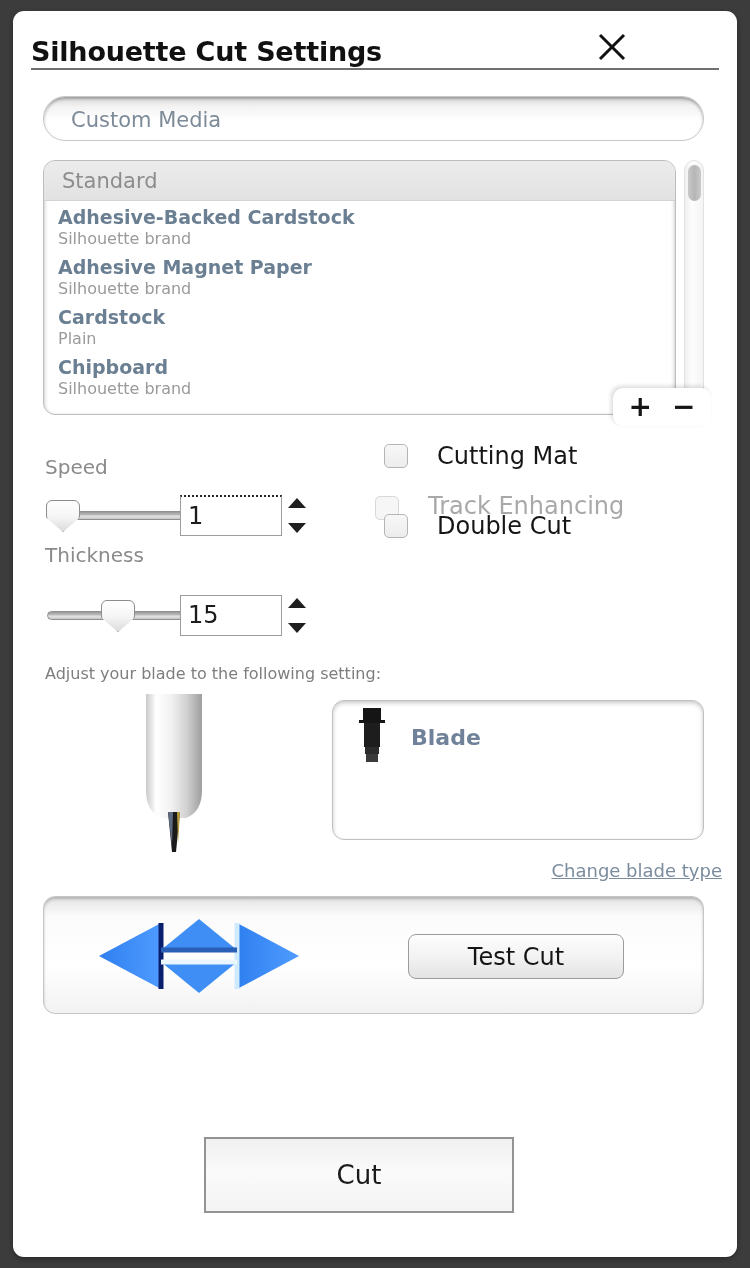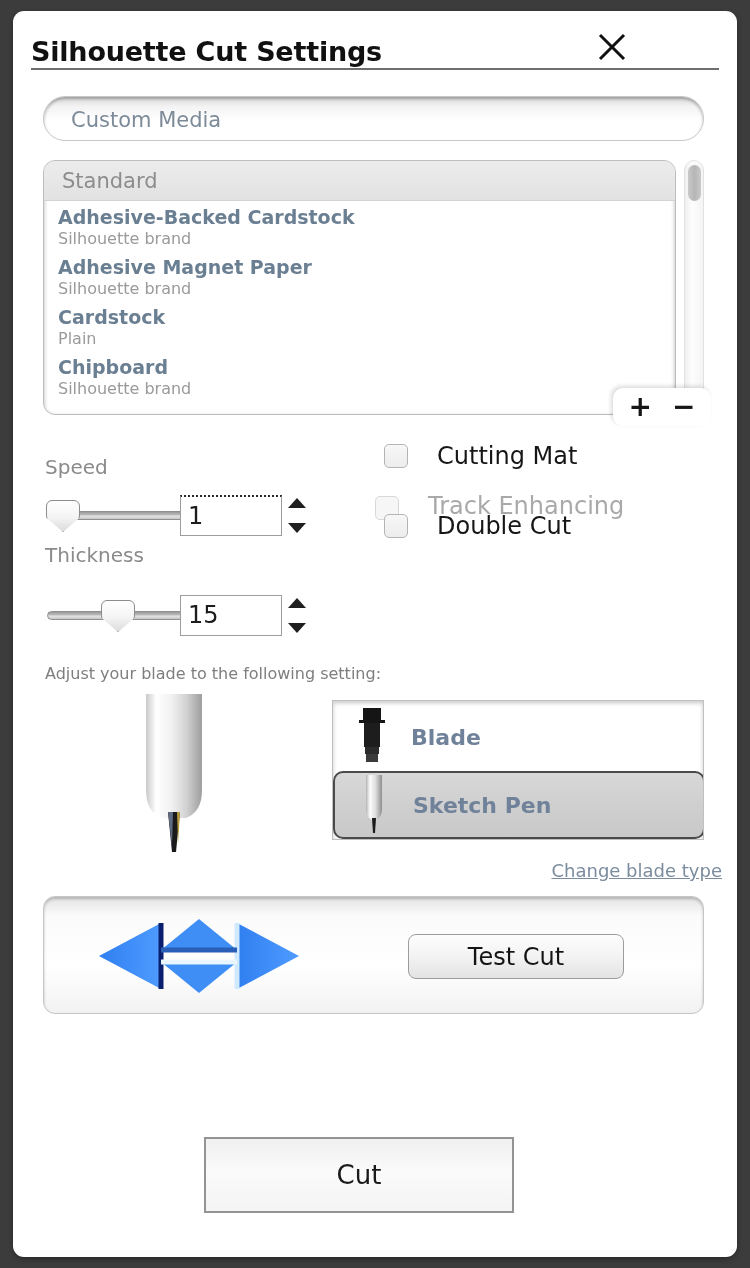--- a/index.html
+++ b/index.html
@@ -206,21 +206,21 @@
   .adjust-label {
     position: absolute; left: 31px; top: 652px;
     font-size: 16px; color: #7e7e7e; font-weight: 500;
     white-space: nowrap;
   }
   .blade-illus { position: absolute; left: 110px; top: 682px; }
 
   .type-panel {
     position: absolute; left: 318px; top: 688px;
     width: 372px; height: 140px;
-    border-radius: 0;
+    border-radius: 12px;
     background: #ffffff;
     border: 1px solid #c0c0c0;
     box-shadow: inset 0 2px 4px rgba(0,0,0,0.22);
     box-sizing: border-box;
     overflow: hidden;
   }
   .type-row {
     position: absolute; left: 0;
     width: 370px; height: 68px;
     display: flex; align-items: center;
@@ -389,37 +389,20 @@
         <svg width="34" height="62" viewBox="0 0 34 62">
           <rect x="8" y="2" width="18" height="14" fill="#151515"></rect>
           <rect x="4" y="14" width="26" height="3" fill="#151515"></rect>
           <rect x="9" y="17" width="16" height="24" fill="#1d1d1d"></rect>
           <rect x="10" y="41" width="14" height="7" fill="#2b2b2b"></rect>
           <rect x="11" y="48" width="12" height="8" fill="#3a3a3a"></rect>
         </svg>
       </div>
       <div class="type-label">Blade</div>
     </div>
-    <div class="type-row selected" style="top:70px;">
-      <div class="type-icon">
-        <svg width="34" height="60" viewBox="0 0 34 60">
-          <defs>
-            <linearGradient id="peng" x1="0" y1="0" x2="1" y2="0">
-              <stop offset="0%" stop-color="#b4b4b4"></stop>
-              <stop offset="25%" stop-color="#fdfdfd"></stop>
-              <stop offset="60%" stop-color="#dddddd"></stop>
-              <stop offset="100%" stop-color="#8e8e8e"></stop>
-            </linearGradient>
-          </defs>
-          <path d="M9 0 L25 0 L25 34 Q25 42 19 45 L15 45 Q9 42 9 34 Z" fill="url(#peng)"></path>
-          <path d="M15 43 L19 43 L18 58 L16 58 Z" fill="#1b1b1b"></path>
-        </svg>
-      </div>
-      <div class="type-label">Sketch Pen</div>
-    </div>
   </div>
 
   <div class="change-link">Change blade type</div>
 
   <div class="testcut-panel">
     <div class="arrows">
       <svg width="200" height="78" viewBox="0 0 200 78">
         <defs>
           <linearGradient id="bl" x1="0" y1="0" x2="1" y2="0">
             <stop offset="0%" stop-color="#2f7ff0"></stop>

